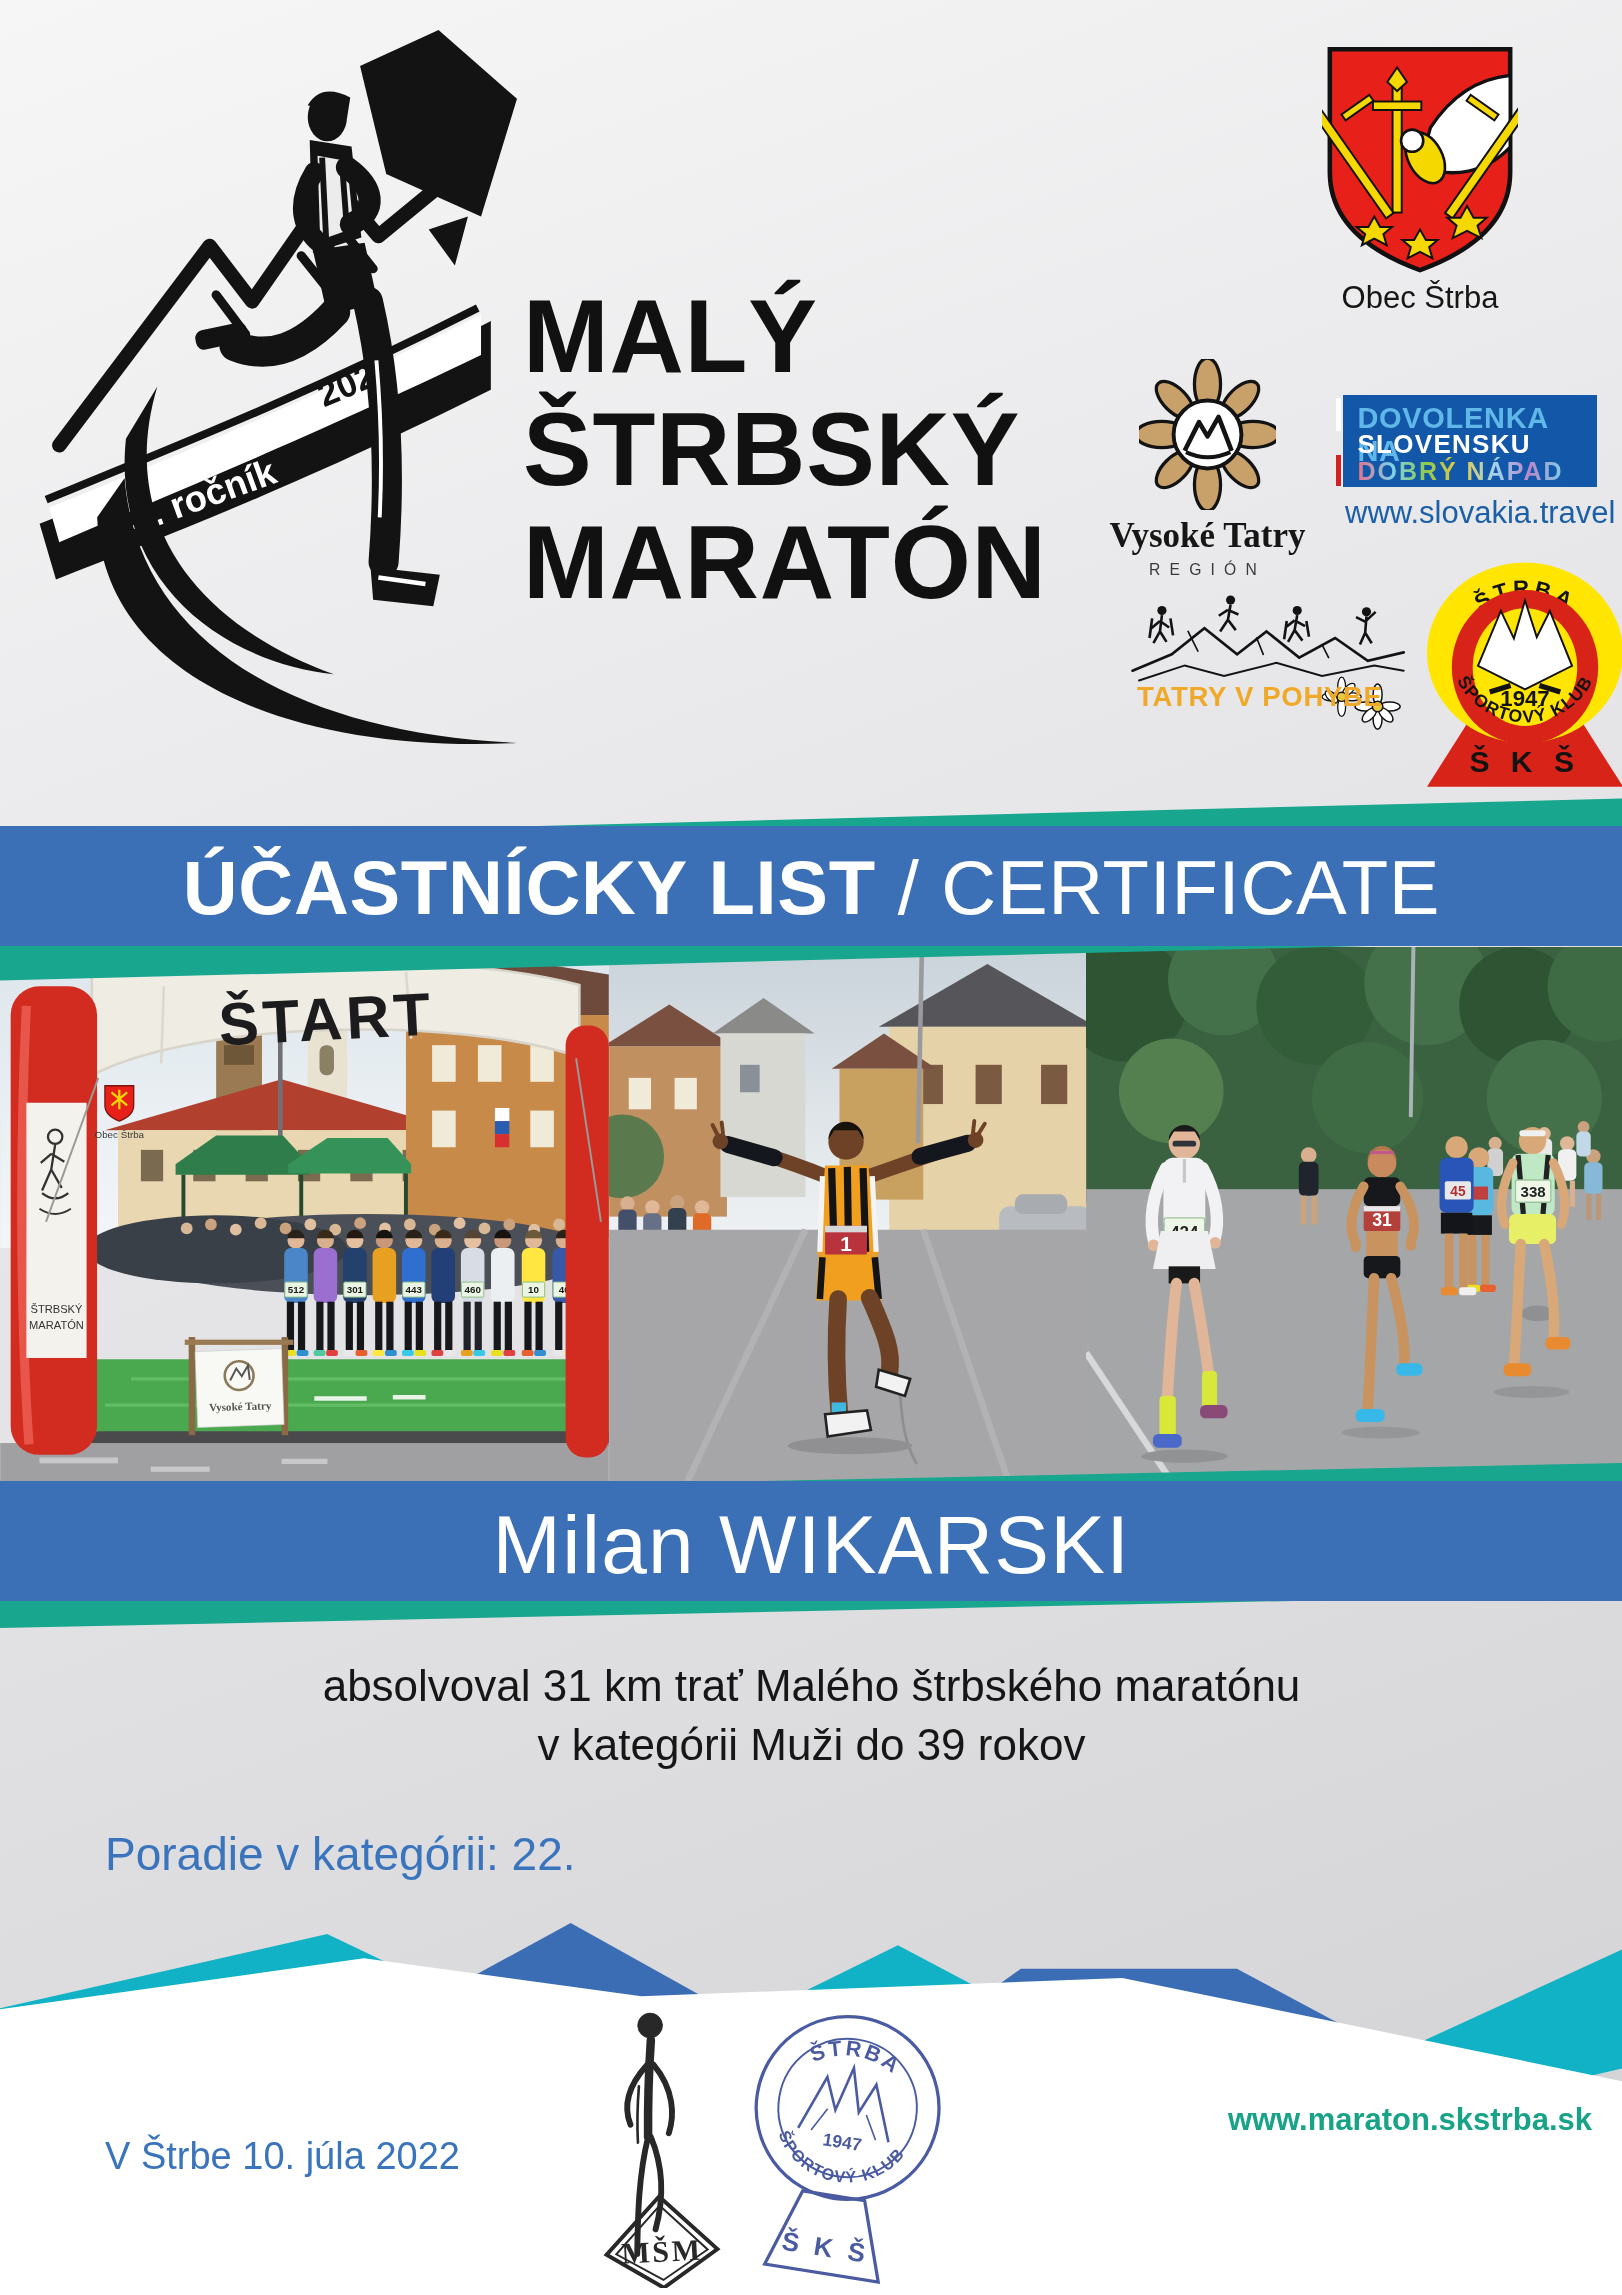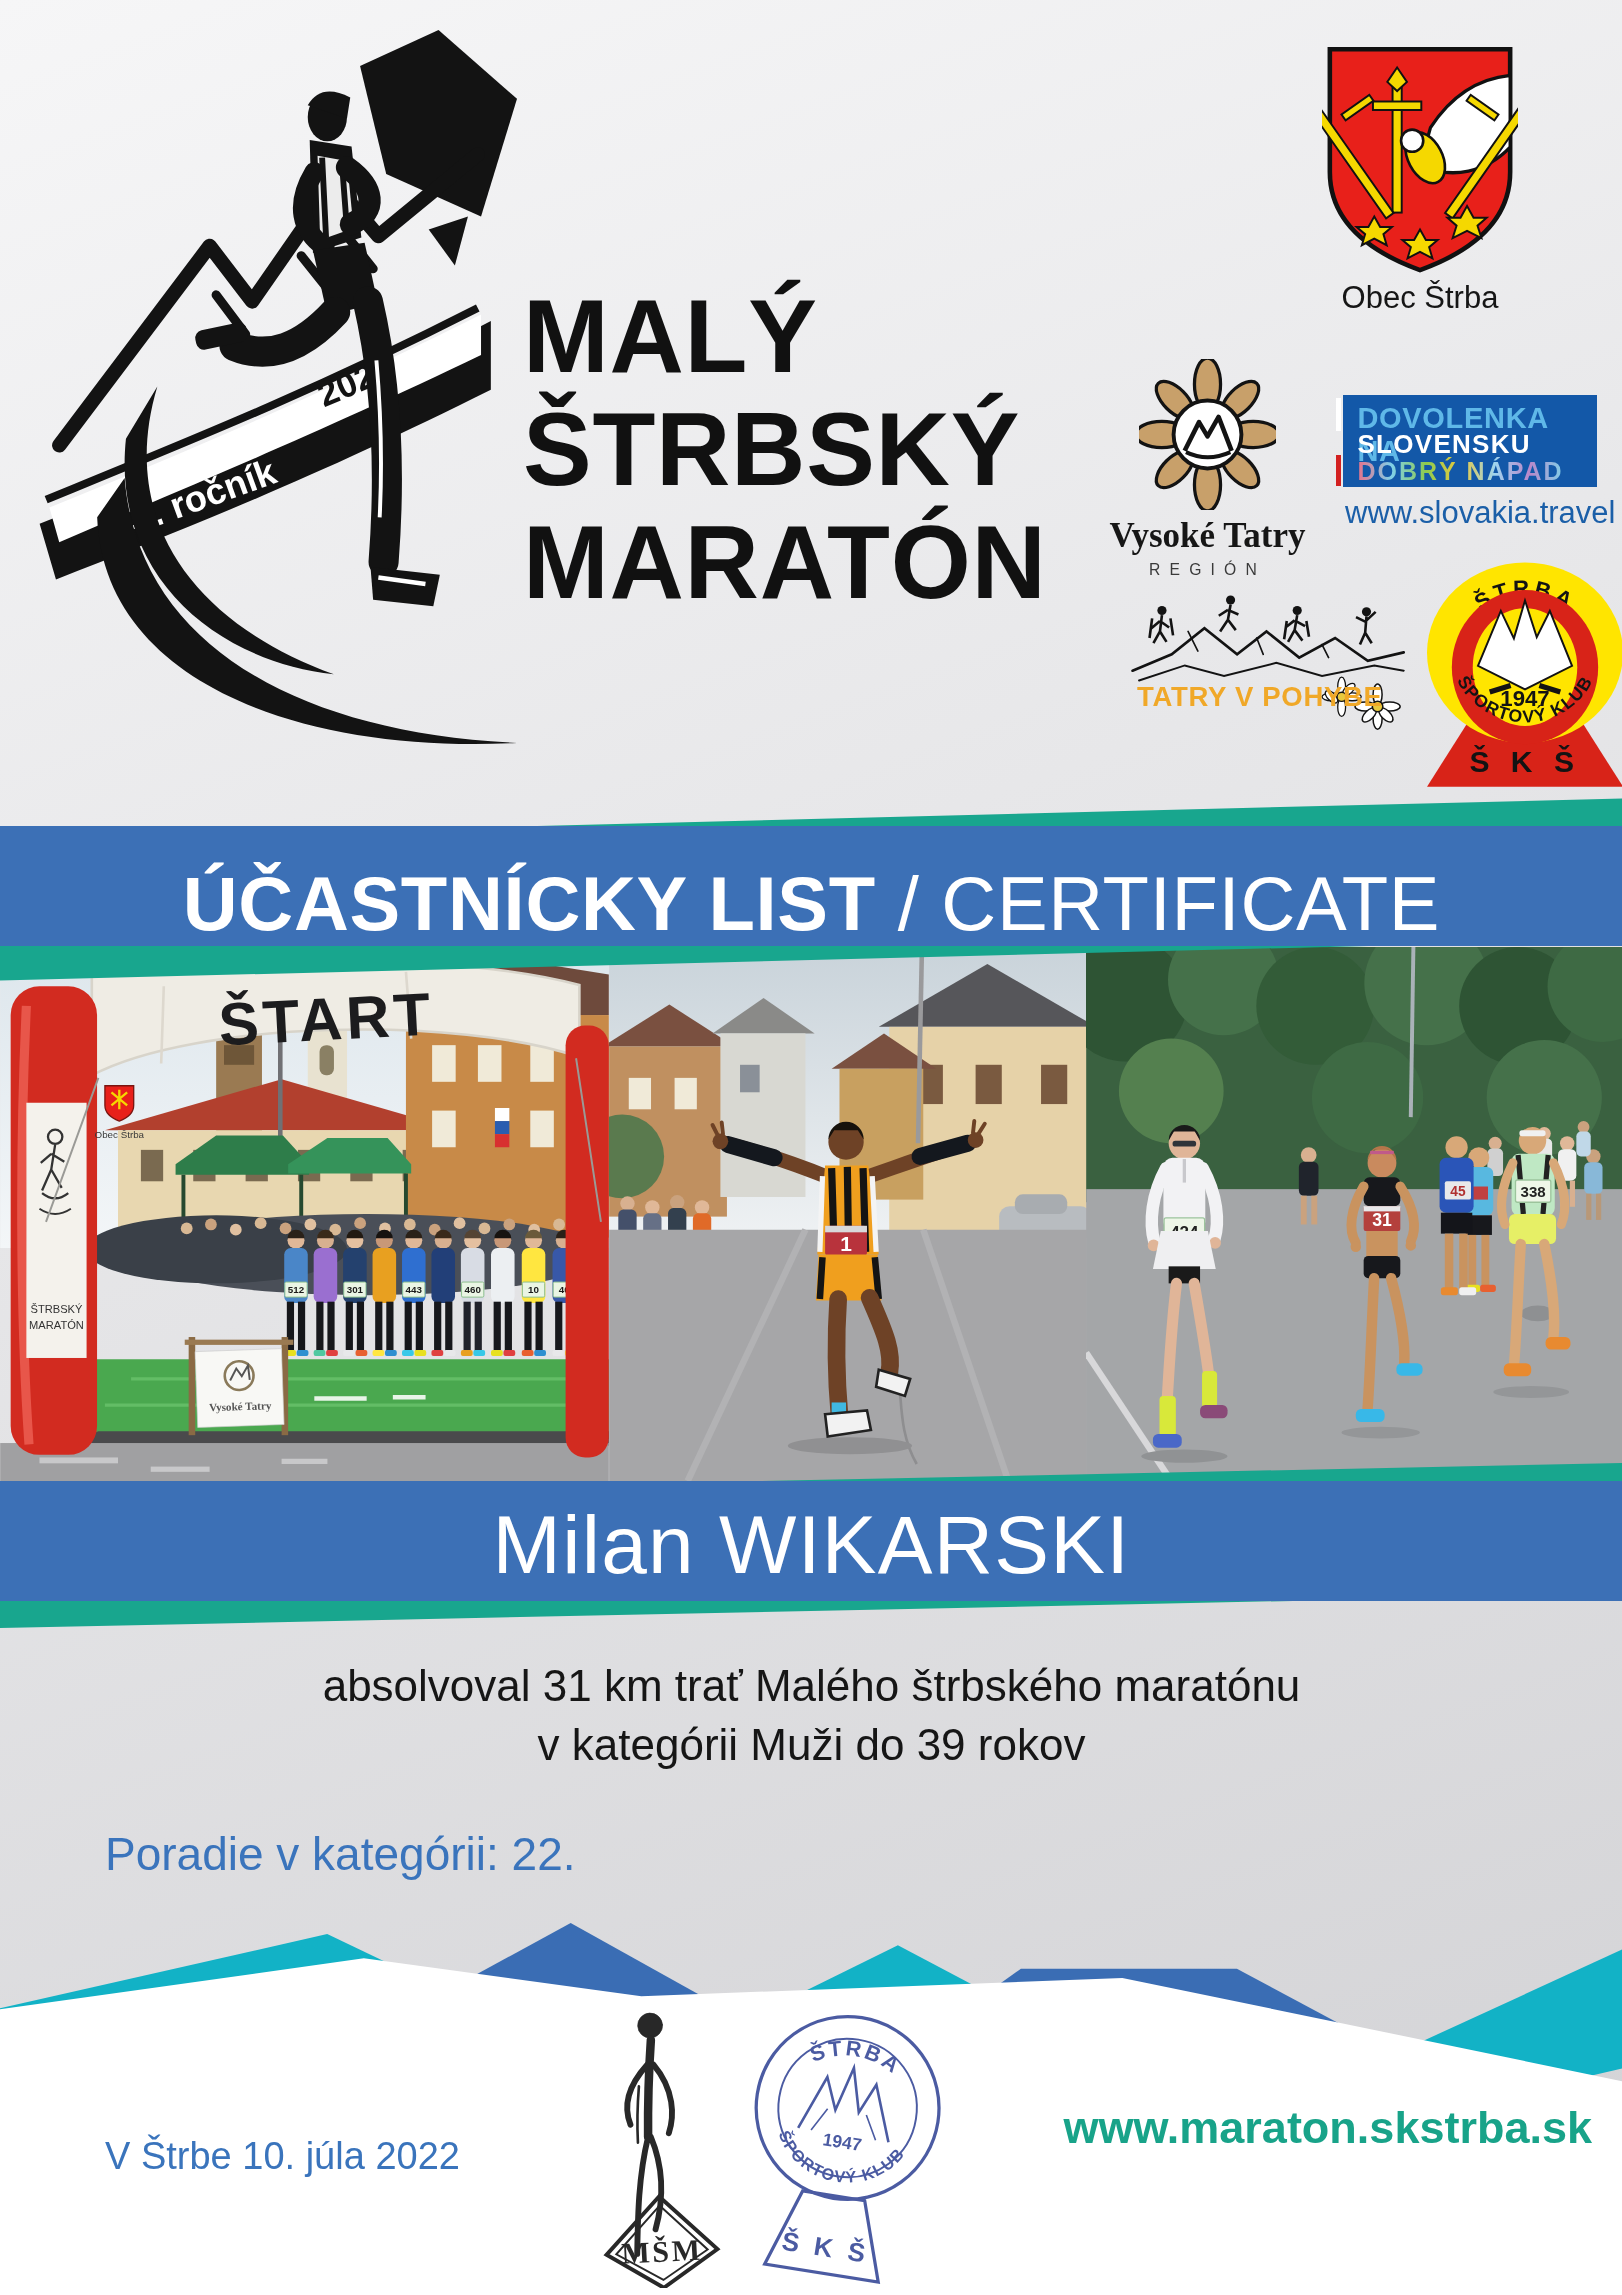--- a/index.html
+++ b/index.html
@@ -10,21 +10,21 @@
   .title-lines{font-weight:bold;color:#111;font-size:103px;line-height:113px;letter-spacing:0.7px;}
   .band-blue{background:#3c70b6;}
   .band-teal{background:#18a68e;}
   .banner-text{width:100%;text-align:center;color:#fff;font-size:76px;letter-spacing:0.7px;white-space:nowrap;}
   .banner-text .bold{font-weight:bold;}
   .banner-text .light{font-weight:normal;}
   .name-text{width:100%;text-align:center;color:#fff;font-size:82px;font-weight:normal;letter-spacing:1.3px;}
   .info-line{width:100%;text-align:center;color:#161616;font-size:44px;}
   .result-blue{color:#3a74bc;font-size:46px;white-space:nowrap;}
   .date-text{color:#3a74bc;font-size:38px;font-weight:normal;}
-  .url-green{color:#18a389;font-size:45px;font-weight:bold;text-align:left;}
+  .url-green{color:#18a389;font-size:31px;font-weight:bold;text-align:left;}
   .url-blue{color:#3a74bc;font-size:39px;font-weight:bold;text-align:right;}
   .obec-label{width:100%;text-align:center;color:#161616;font-size:31px;}
   .vt-name{font-family:"Liberation Serif",serif;font-weight:bold;font-size:35px;color:#161616;text-align:center;width:100%;}
   .vt-region{font-size:15.7px;letter-spacing:9.2px;color:#3a3a3a;text-align:center;width:100%;}
   .dv-box{background:#1358a8;}
   .dv-l1{color:#5fb8e8;font-weight:bold;font-size:29px;letter-spacing:0.7px;}
   .dv-l2{color:#ffffff;font-weight:bold;font-size:26px;letter-spacing:1.3px;}
   .dv-l3{font-weight:bold;font-size:25px;letter-spacing:2px;
          background:linear-gradient(90deg,#e8708a,#7fd0e8,#8eca4f,#e8c93e,#9fd4ef,#b987c9,#7fd0e8);
          -webkit-background-clip:text;background-clip:text;color:transparent;}
@@ -192,21 +192,21 @@
     <path d="M96,200 L128,190 M204,200 L172,190" stroke="#131313" stroke-width="8"></path>
     <text x="150" y="222" text-anchor="middle" font-size="34" font-weight="bold" fill="#131313">1947</text>
     <text font-size="27" font-weight="bold" fill="#131313" letter-spacing="2">
       <textPath href="#badgeBotArc" startOffset="50%" text-anchor="middle">ŠPORTOVÝ KLUB</textPath>
     </text>
     <text x="150" y="322" text-anchor="middle" font-size="46" font-weight="bold" fill="#131313" letter-spacing="10">Š K Š</text>
   </svg>
 
   <div class="abs band-teal" style="left:-39px;top:819px;width:1701px;height:141px;transform:rotate(-1.45deg);z-index:4"></div>
   <div class="abs band-blue" style="left:0;top:826px;width:1623px;height:120px;z-index:5">
-    <div class="banner-text" style="margin-top:34px">
+    <div class="banner-text" style="margin-top:18px">
       <span class="bold">ÚČASTNÍCKY LIST</span>
       <span class="light">/</span>
       <span class="light">CERTIFICATE</span>
     </div>
   </div>
 
   <div class="abs" style="left:0;top:947px;width:1623px;height:534px;z-index:2">
 
     <svg class="abs" style="left:0;top:0" width="609" height="534" viewBox="0 0 930 816">
       <defs>

